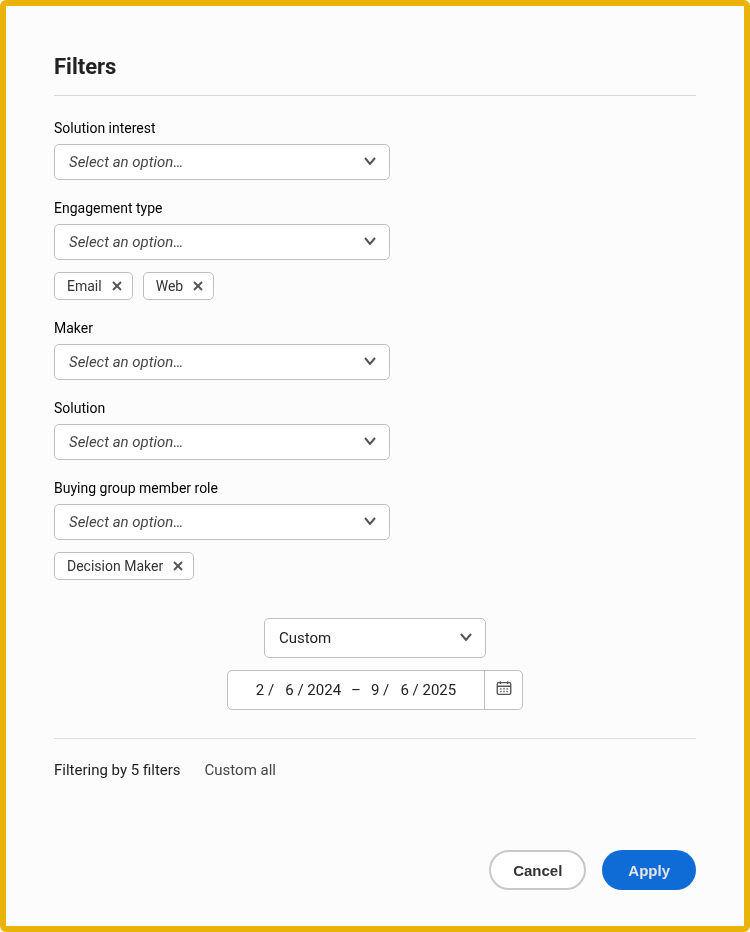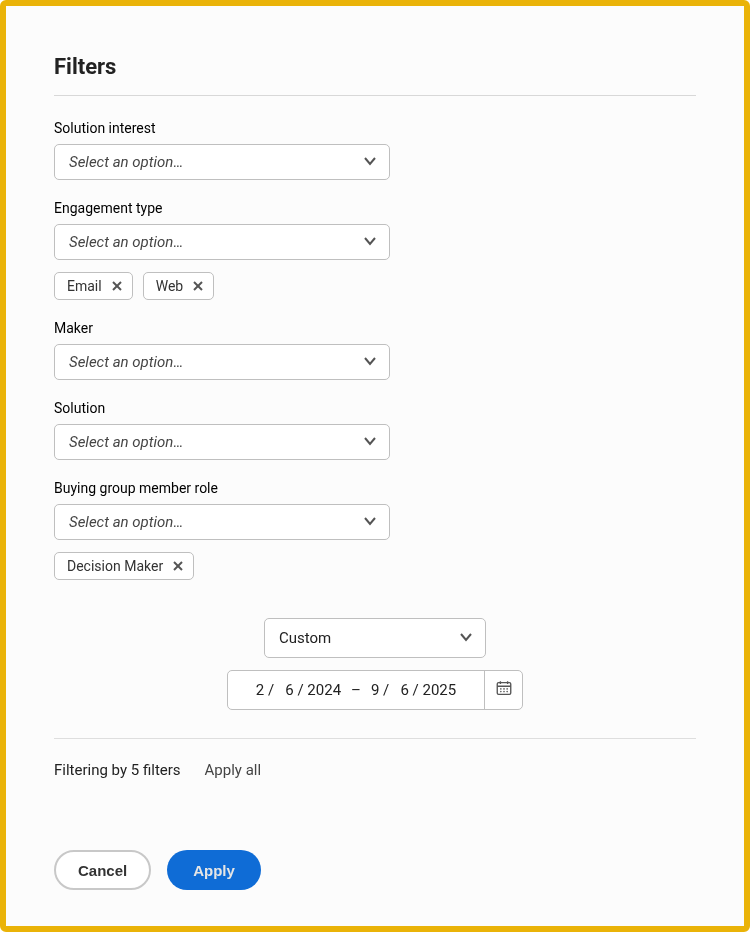--- a/index.html
+++ b/index.html
@@ -89,21 +89,21 @@
     display:flex; align-items:center; justify-content:center;
     cursor:pointer;
   }
   .date-icon-btn svg { width:18px; height:18px; }
 
   .status-row { display:flex; align-items:center; gap:24px; font-size:15px; color:#222; }
   .clear-all { color:#444; cursor:pointer; }
 
   .footer {
     margin-top:auto;
-    display:flex; justify-content:flex-start; gap:16px;
+    display:flex; justify-content:flex-end; gap:16px;
     padding-top:40px;
   }
   .btn {
     height:40px; padding:0 22px;
     border-radius:20px; font-size:15px; font-weight:600;
     cursor:pointer; display:inline-flex; align-items:center; justify-content:center;
   }
   .btn-secondary {
     background:#fff; border:2px solid #c8c8c8; color:#333;
   }
@@ -230,21 +230,21 @@
           </svg>
         </span>
       </div>
     </div>
   </div>
 
   <hr class="divider2">
 
   <div class="status-row">
     <span>Filtering by 5 filters</span>
-    <span class="clear-all">Apply all</span>
+    <span class="clear-all">Custom all</span>
   </div>
 
   <div class="footer">
     <button class="btn btn-secondary">Cancel</button>
     <button class="btn btn-primary">Apply</button>
   </div>
 
 </div>
 
 </body></html>

